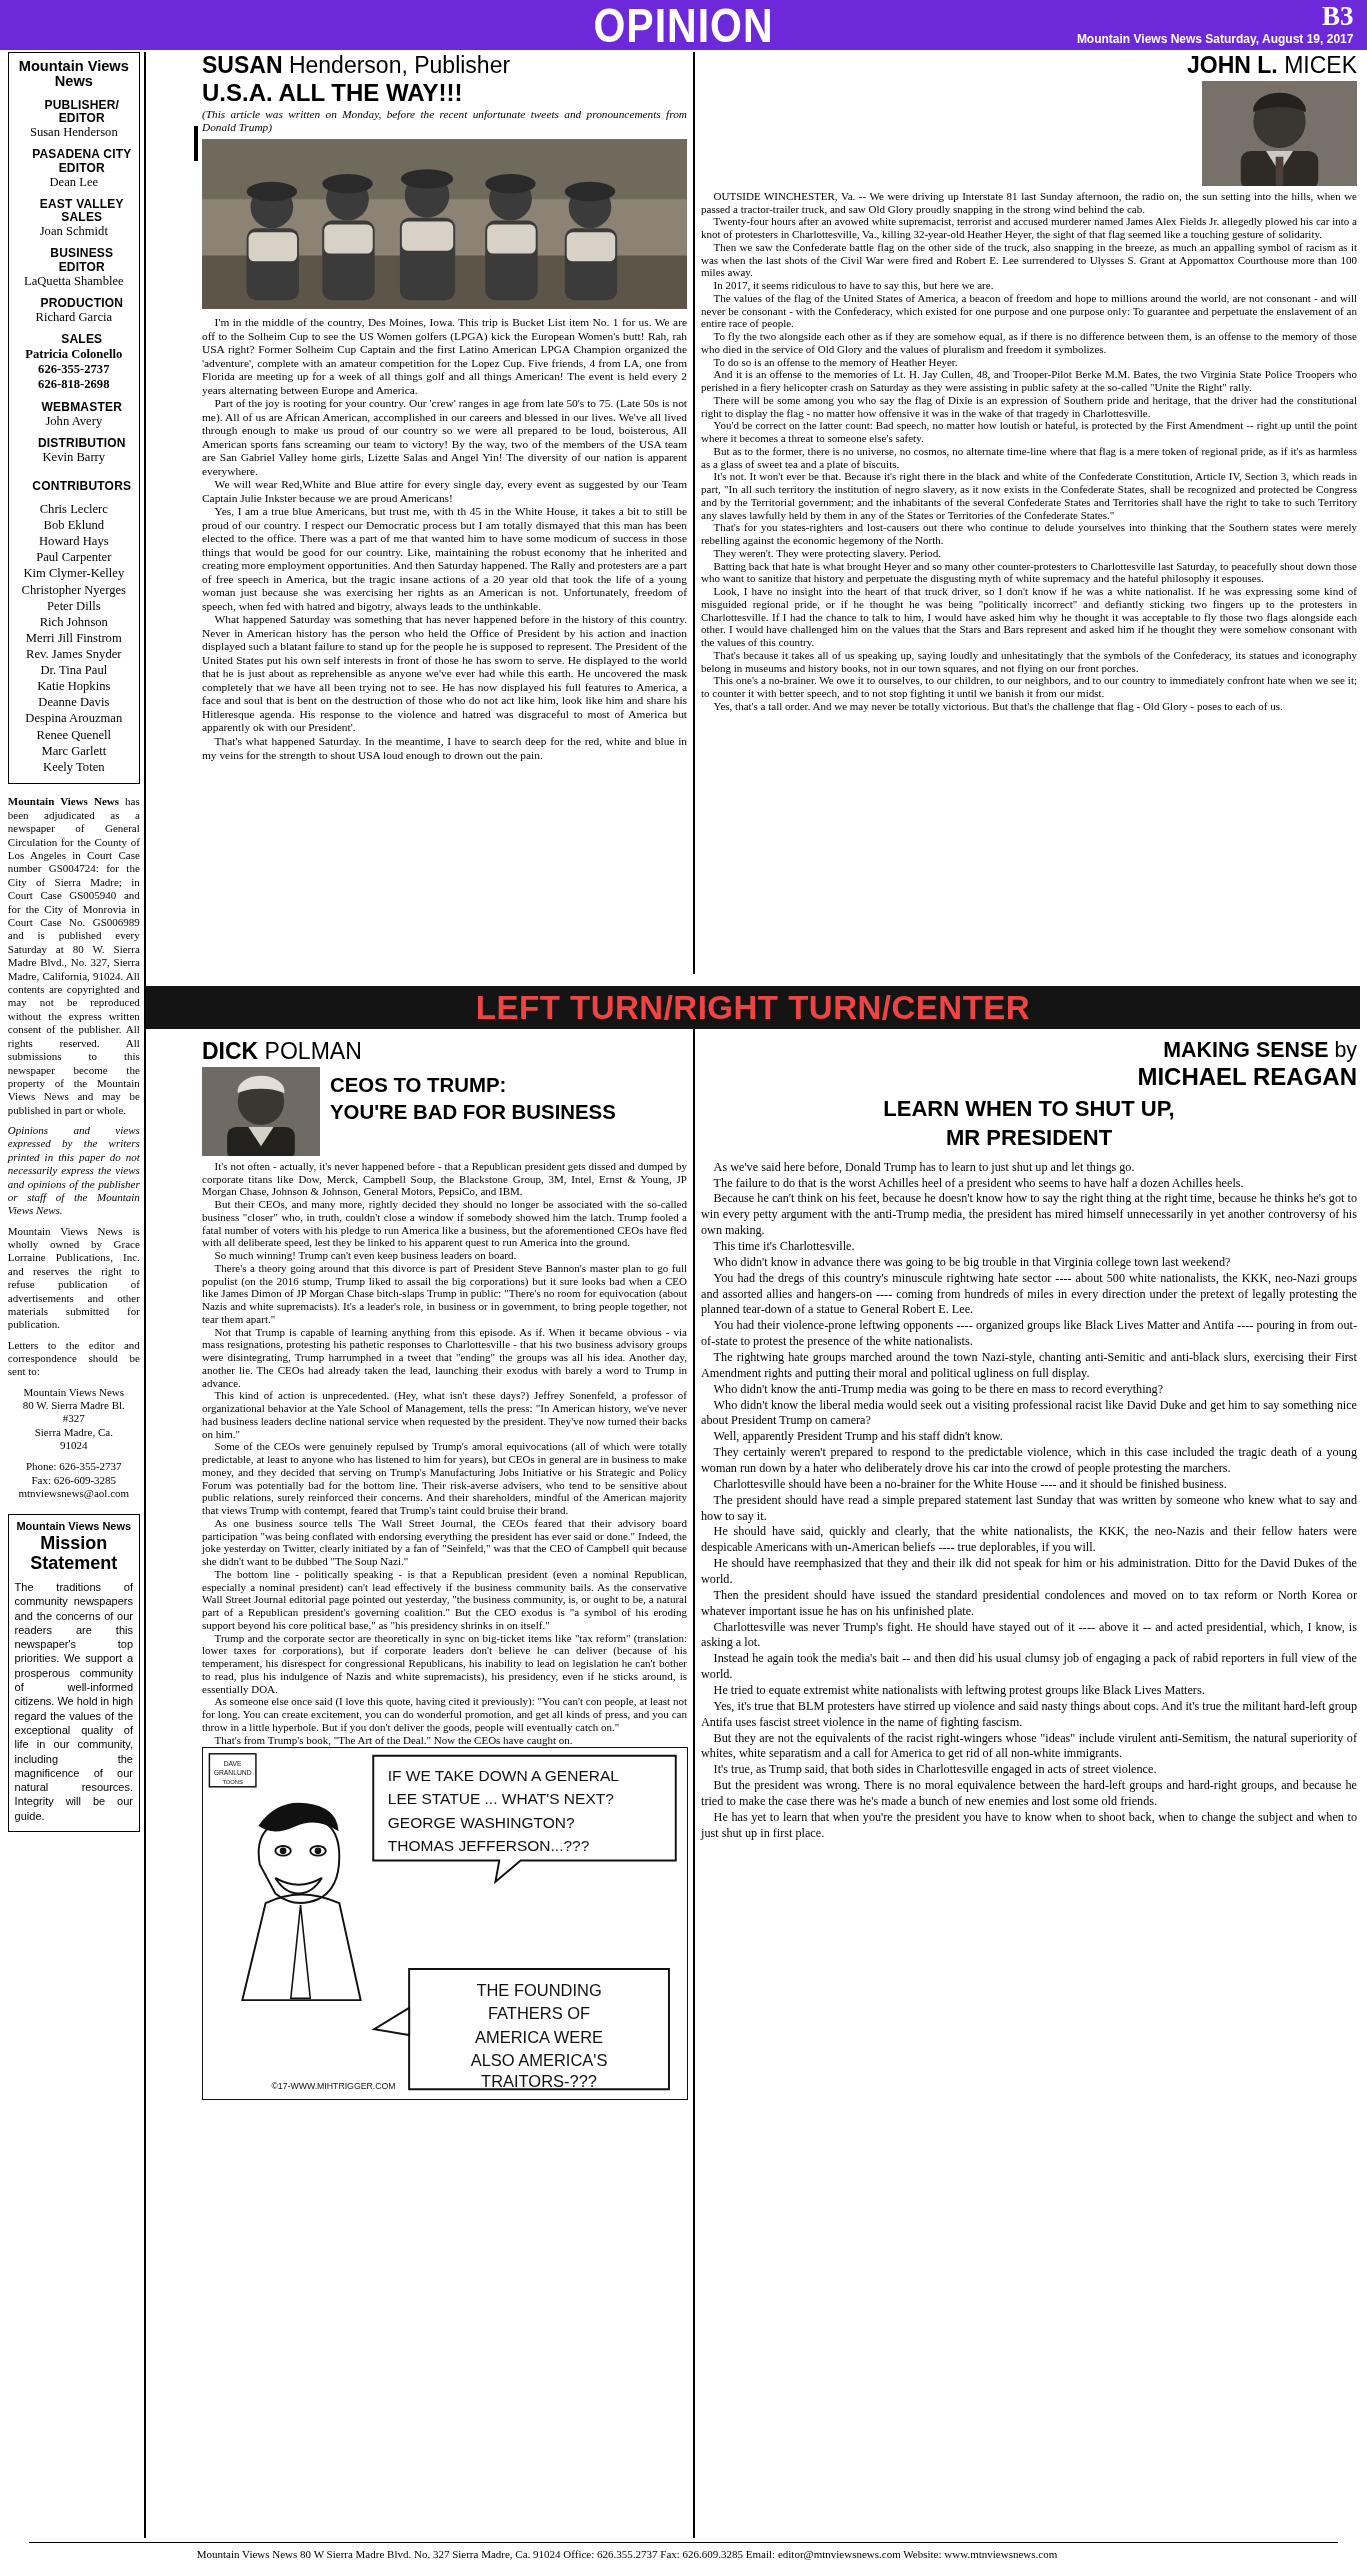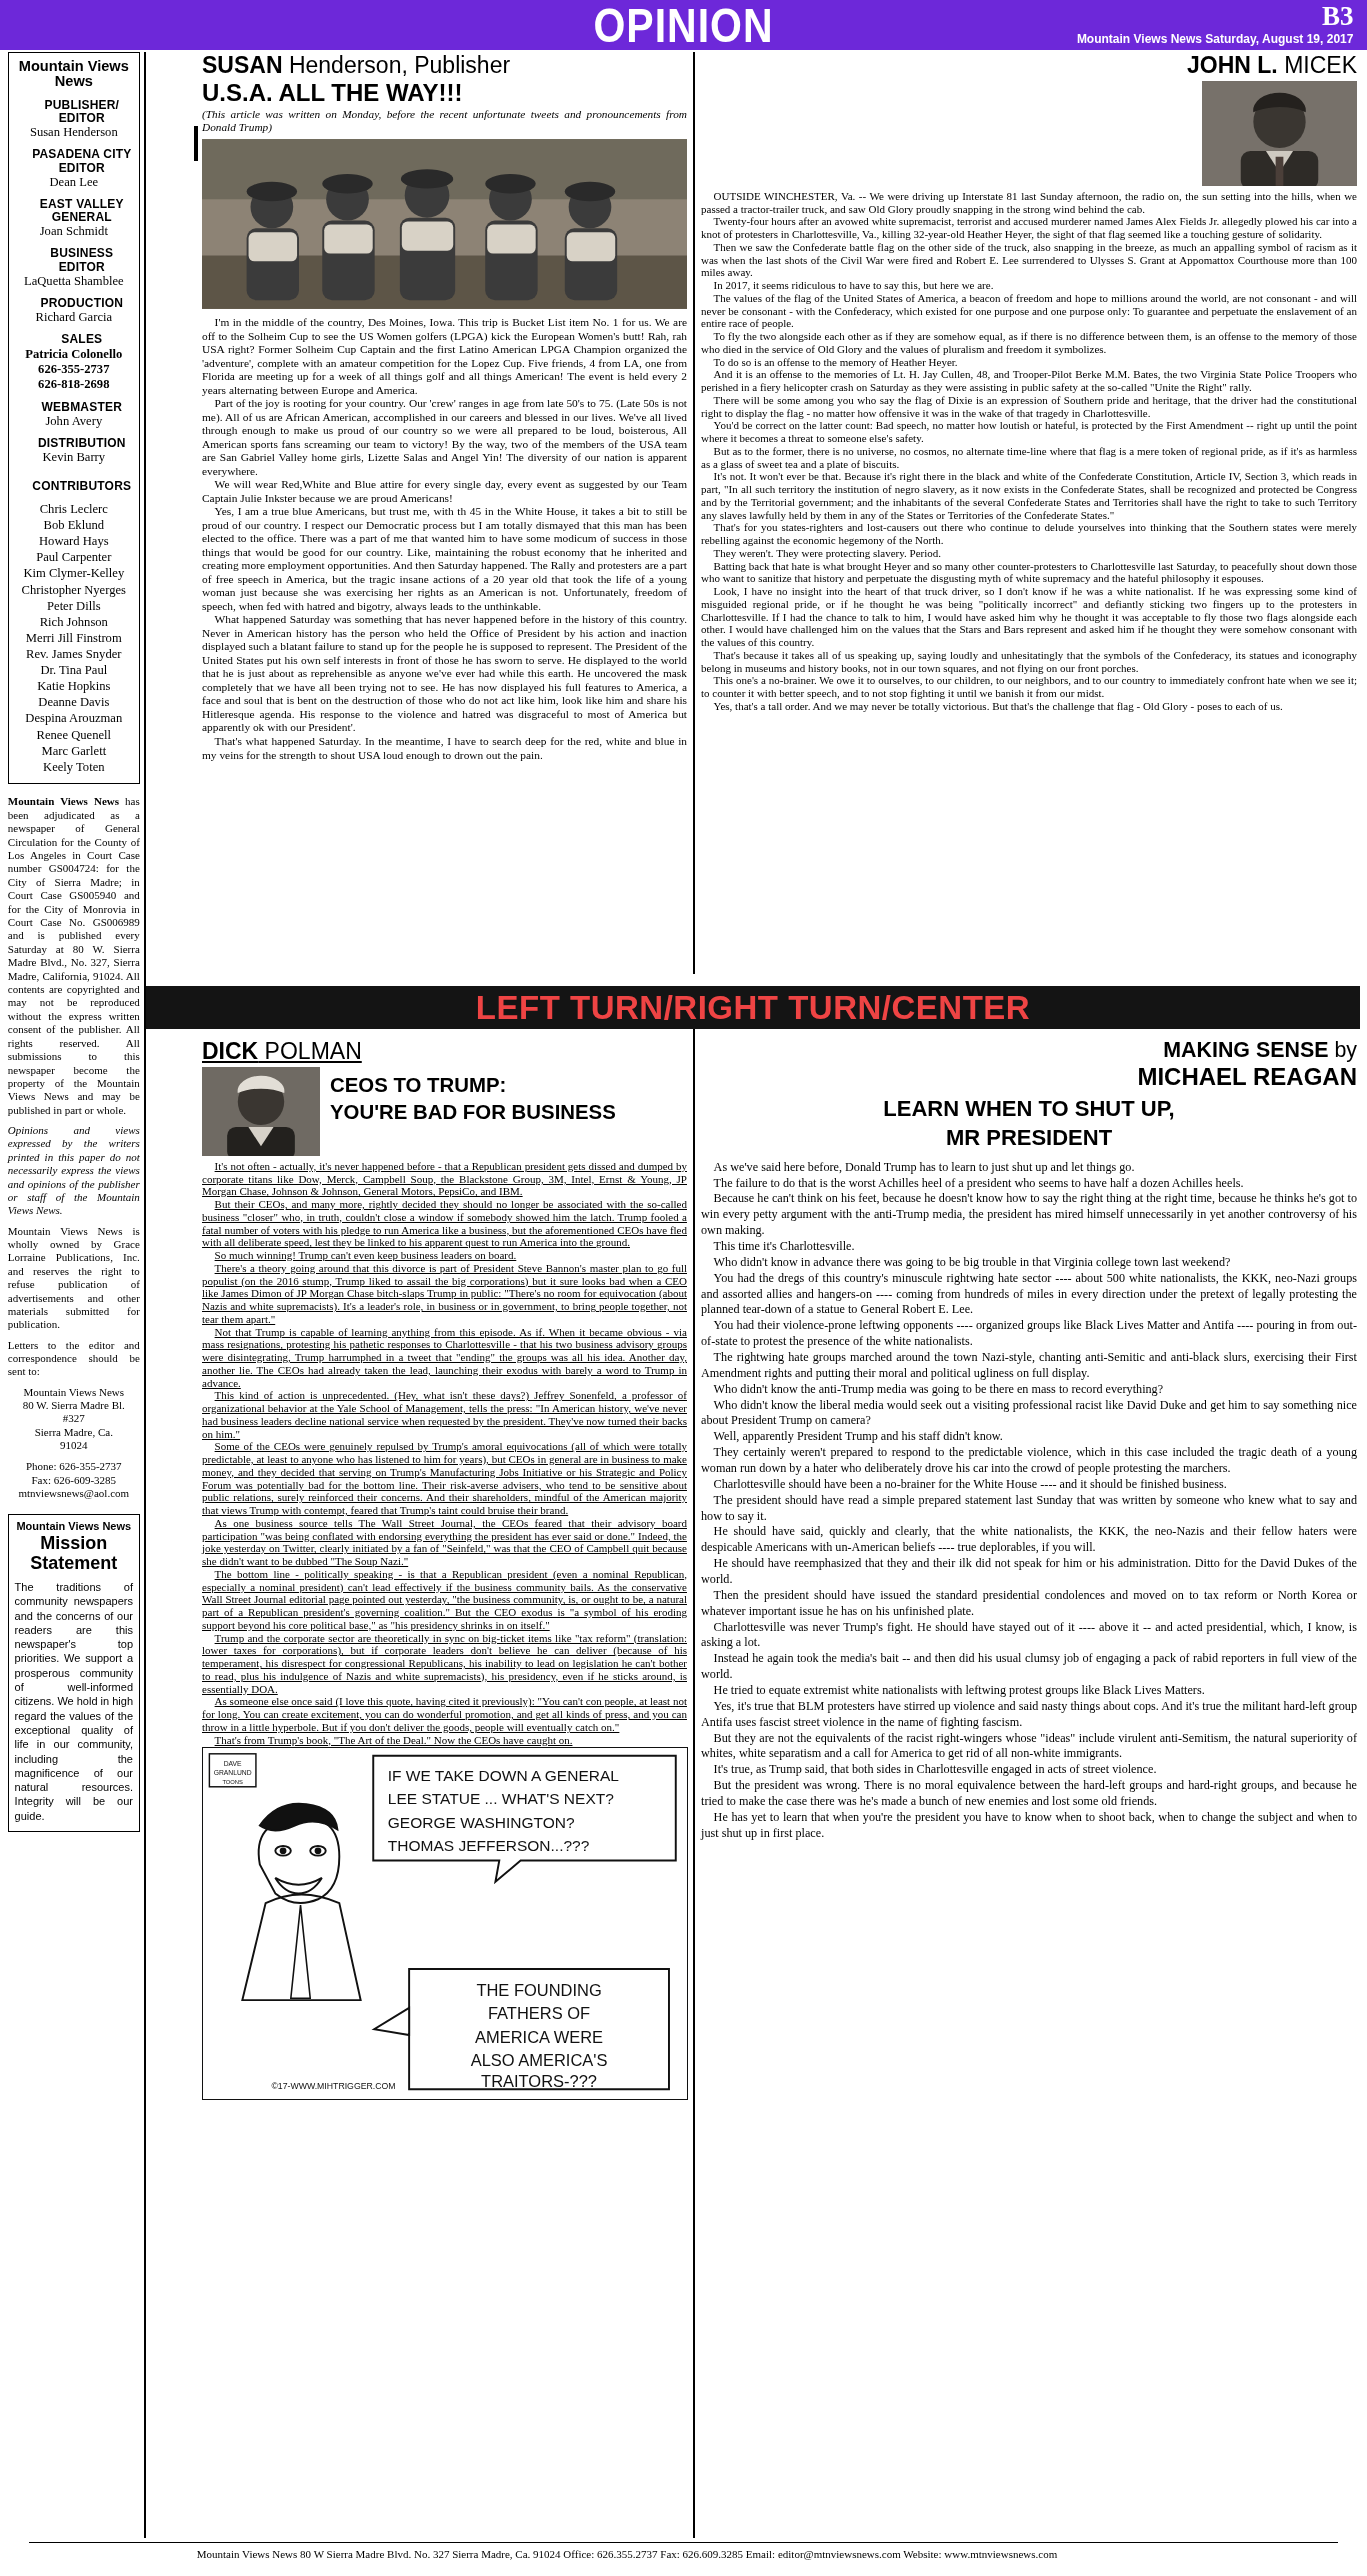--- a/index.html
+++ b/index.html
@@ -150,21 +150,21 @@
   <div class="sidebar">
     <div class="staffbox">
       <div class="sb-title">Mountain Views News</div>
 
       <div class="role">PUBLISHER/ EDITOR</div>
       <div class="person">Susan Henderson</div>
 
       <div class="role">PASADENA CITY EDITOR</div>
       <div class="person">Dean Lee</div>
 
-      <div class="role">EAST VALLEY GENERAL</div>
+      <div class="role">EAST VALLEY SALES</div>
       <div class="person">Joan Schmidt</div>
 
       <div class="role">BUSINESS EDITOR</div>
       <div class="person">LaQuetta Shamblee</div>
 
       <div class="role">PRODUCTION</div>
       <div class="person">Richard Garcia</div>
 
       <div class="role">SALES</div>
       <div class="phone">Patricia Colonello</div>
@@ -311,21 +311,21 @@
         <p>That's because it takes all of us speaking up, saying loudly and unhesitatingly that the symbols of the Confederacy, its statues and iconography belong in museums and history books, not in our town squares, and not flying on our front porches.</p>
         <p>This one's a no-brainer. We owe it to ourselves, to our children, to our neighbors, and to our country to immediately confront hate when we see it; to counter it with better speech, and to not stop fighting it until we banish it from our midst.</p>
         <p>Yes, that's a tall order. And we may never be totally victorious. But that's the challenge that flag - Old Glory - poses to each of us.</p>
       </div>
   </div>
 
   <div class="turnbanner" style="top:936px;">
     <span>LEFT TURN/RIGHT TURN/CENTER</span>
   </div>
 
-  <div style="position:absolute;left:202px;top:990px;width:485px;text-decoration:underline;">
+  <div style="position:absolute;left:202px;top:990px;width:485px;">
     <div class="byline">
       <b>DICK</b><span> POLMAN</span>
     </div>
 
     <div style="position:relative;height:93px;margin-top:1.9px;">
       <div class="photo mug" style="position:absolute;left:0;top:0;width:118px;height:89px;">
         <svg width="118" height="89" viewBox="0 0 122 92">
           <rect width="122" height="92" fill="#6f6a63"></rect>
           <circle cx="61" cy="36" r="24" fill="#3a3631"></circle>
           <path d="M61 9 a24 16 0 0 1 24 18 a36 18 0 0 0 -48 0 a24 16 0 0 1 24 -18z" fill="#e2ded6"></path>

